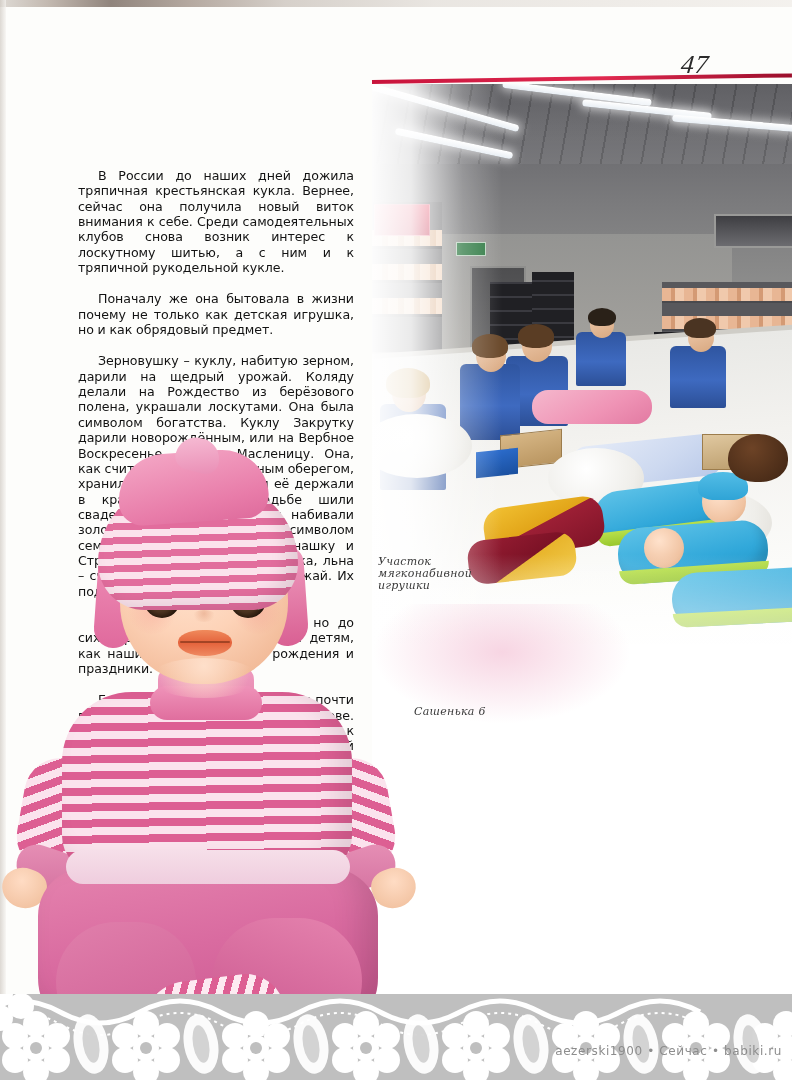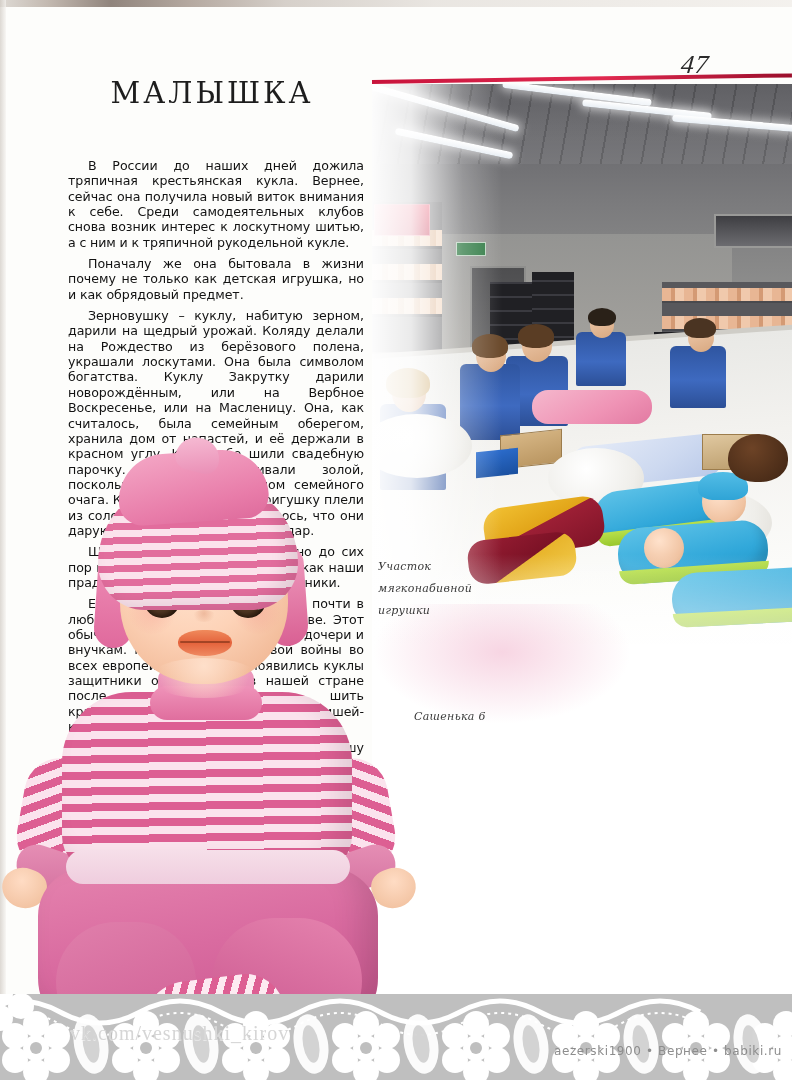--- a/index.html
+++ b/index.html
@@ -378,28 +378,28 @@
   .col{
     position:absolute;left:62px;top:152px;width:308px;
     font-family:"DejaVu Sans", sans-serif;
     font-size:12.6px;line-height:15.35px;
     color:#131313;
     text-align:justify;
     -webkit-hyphens:none;hyphens:none;
     word-spacing:-0.2px;
     letter-spacing:-0.05px;
   }
-  .col p{margin:6px;text-indent:20px;}
+  .col p{margin:16px;text-indent:20px;}
 
   
   .cap{
     position:absolute;
     font-family:"DejaVu Serif", serif;
     font-style:italic;
-    font-size:11px;line-height:22px;
+    font-size:11px;line-height:12px;
     color:#3a3a3a;
     z-index:7;
     letter-spacing:.3px;
   }
   .cap-workshop{left:378px;top:556px;width:140px;}
   .cap-doll{left:414px;top:706px;width:110px;}
 
   
   .lace{
     position:absolute;left:0;bottom:0;width:792px;height:86px;
@@ -563,21 +563,20 @@
 
     <div class="bd-hat"></div>
     <div class="bd-hat-top"></div>
     <div class="bd-hat-knot"></div>
   </div>
 
   <div class="cap cap-workshop">Участок мягконабивной игрушки</div>
   <div class="cap cap-doll">Сашенька 6</div>
 
   <div class="title">
-    <span>МАЛЫШКА</span>
   </div>
 
   <div class="col" id="article-column">
       <p>В России до наших дней дожила тряпичная крестьянская кукла. Вернее, сейчас она получила новый виток внимания к себе. Среди самодеятельных клубов снова возник интерес к лоскутному шитью, а с ним и к тряпичной рукодельной кукле.</p>
       <p>Поначалу же она бытовала в жизни почему не только как детская игрушка, но и как обрядовый предмет.</p>
       <p>Зерновушку – куклу, набитую зерном, дарили на щедрый урожай. Коляду делали на Рождество из берёзового полена, украшали лоскутами. Она была символом богатства. Куклу Закрутку дарили новорождённым, или на Вербное Воскресенье, или на Масленицу. Она, как считалось, была семейным оберегом, хранила дом от напастей, и её держали в красном углу. К свадьбе шили свадебную парочку. Куколок набивали золой, поскольку они были символом семейного очага. Кукол Пеленашку и Стригушку плели из соломы, лыка, льна – считалось, что они даруют урожай. Их подносили в дар.</p>
       <p>Шли века. Менялись обычаи, но до сих пор мы дарим кукол своим детям, как наши прадеды, на дни рождения и праздники.</p>
       <p>Ещё полвека назад кукол шили почти в любой семье и в городе, и в дереве. Этот обычай передавался от бабушки к дочери и внучкам. После Первой мировой войны во всех европейских странах появились куклы защитники отечества, а в нашей стране после революции стали шить красноармейцев, пожарных, мальчишей-кибальчишей.</p>
       <p>Сейчас, несмотря на то, что в нашу жизнь пришли новые материалы, тряпичная кукла остаётся в фабричном производстве. Эта традиция стала уже классикой.</p>
       <p>Такая кукла удобна для детей с четырёх до шести лет. Её можно одеть-раздеть. Это красивая кукла-ребёнок, часто того же возраста, что её маленькая хозяйка.</p>
@@ -633,17 +632,16 @@
       <g fill="#bfbfbf" opacity=".65">
         <ellipse cx="91" cy="50" rx="8" ry="19" transform="rotate(-10 91 50)"></ellipse>
         <ellipse cx="201" cy="50" rx="8" ry="19" transform="rotate(-10 201 50)"></ellipse>
         <ellipse cx="311" cy="50" rx="8" ry="19" transform="rotate(-10 311 50)"></ellipse>
         <ellipse cx="421" cy="50" rx="8" ry="19" transform="rotate(-10 421 50)"></ellipse>
         <ellipse cx="531" cy="50" rx="8" ry="19" transform="rotate(-10 531 50)"></ellipse>
         <ellipse cx="641" cy="50" rx="8" ry="19" transform="rotate(-10 641 50)"></ellipse>
         <ellipse cx="751" cy="50" rx="8" ry="19" transform="rotate(-10 751 50)"></ellipse>
       </g>
     </svg>
-    <div class="wm-left">vk.com/vesnushki_kirov</div>
-    <div class="wm-right">aezerski1900 • Вернее • babiki.ru</div>
+    <div class="wm-right">aezerski1900 • Сейчас • babiki.ru</div>
   </div>
 
 </div>
 
 </body></html>

